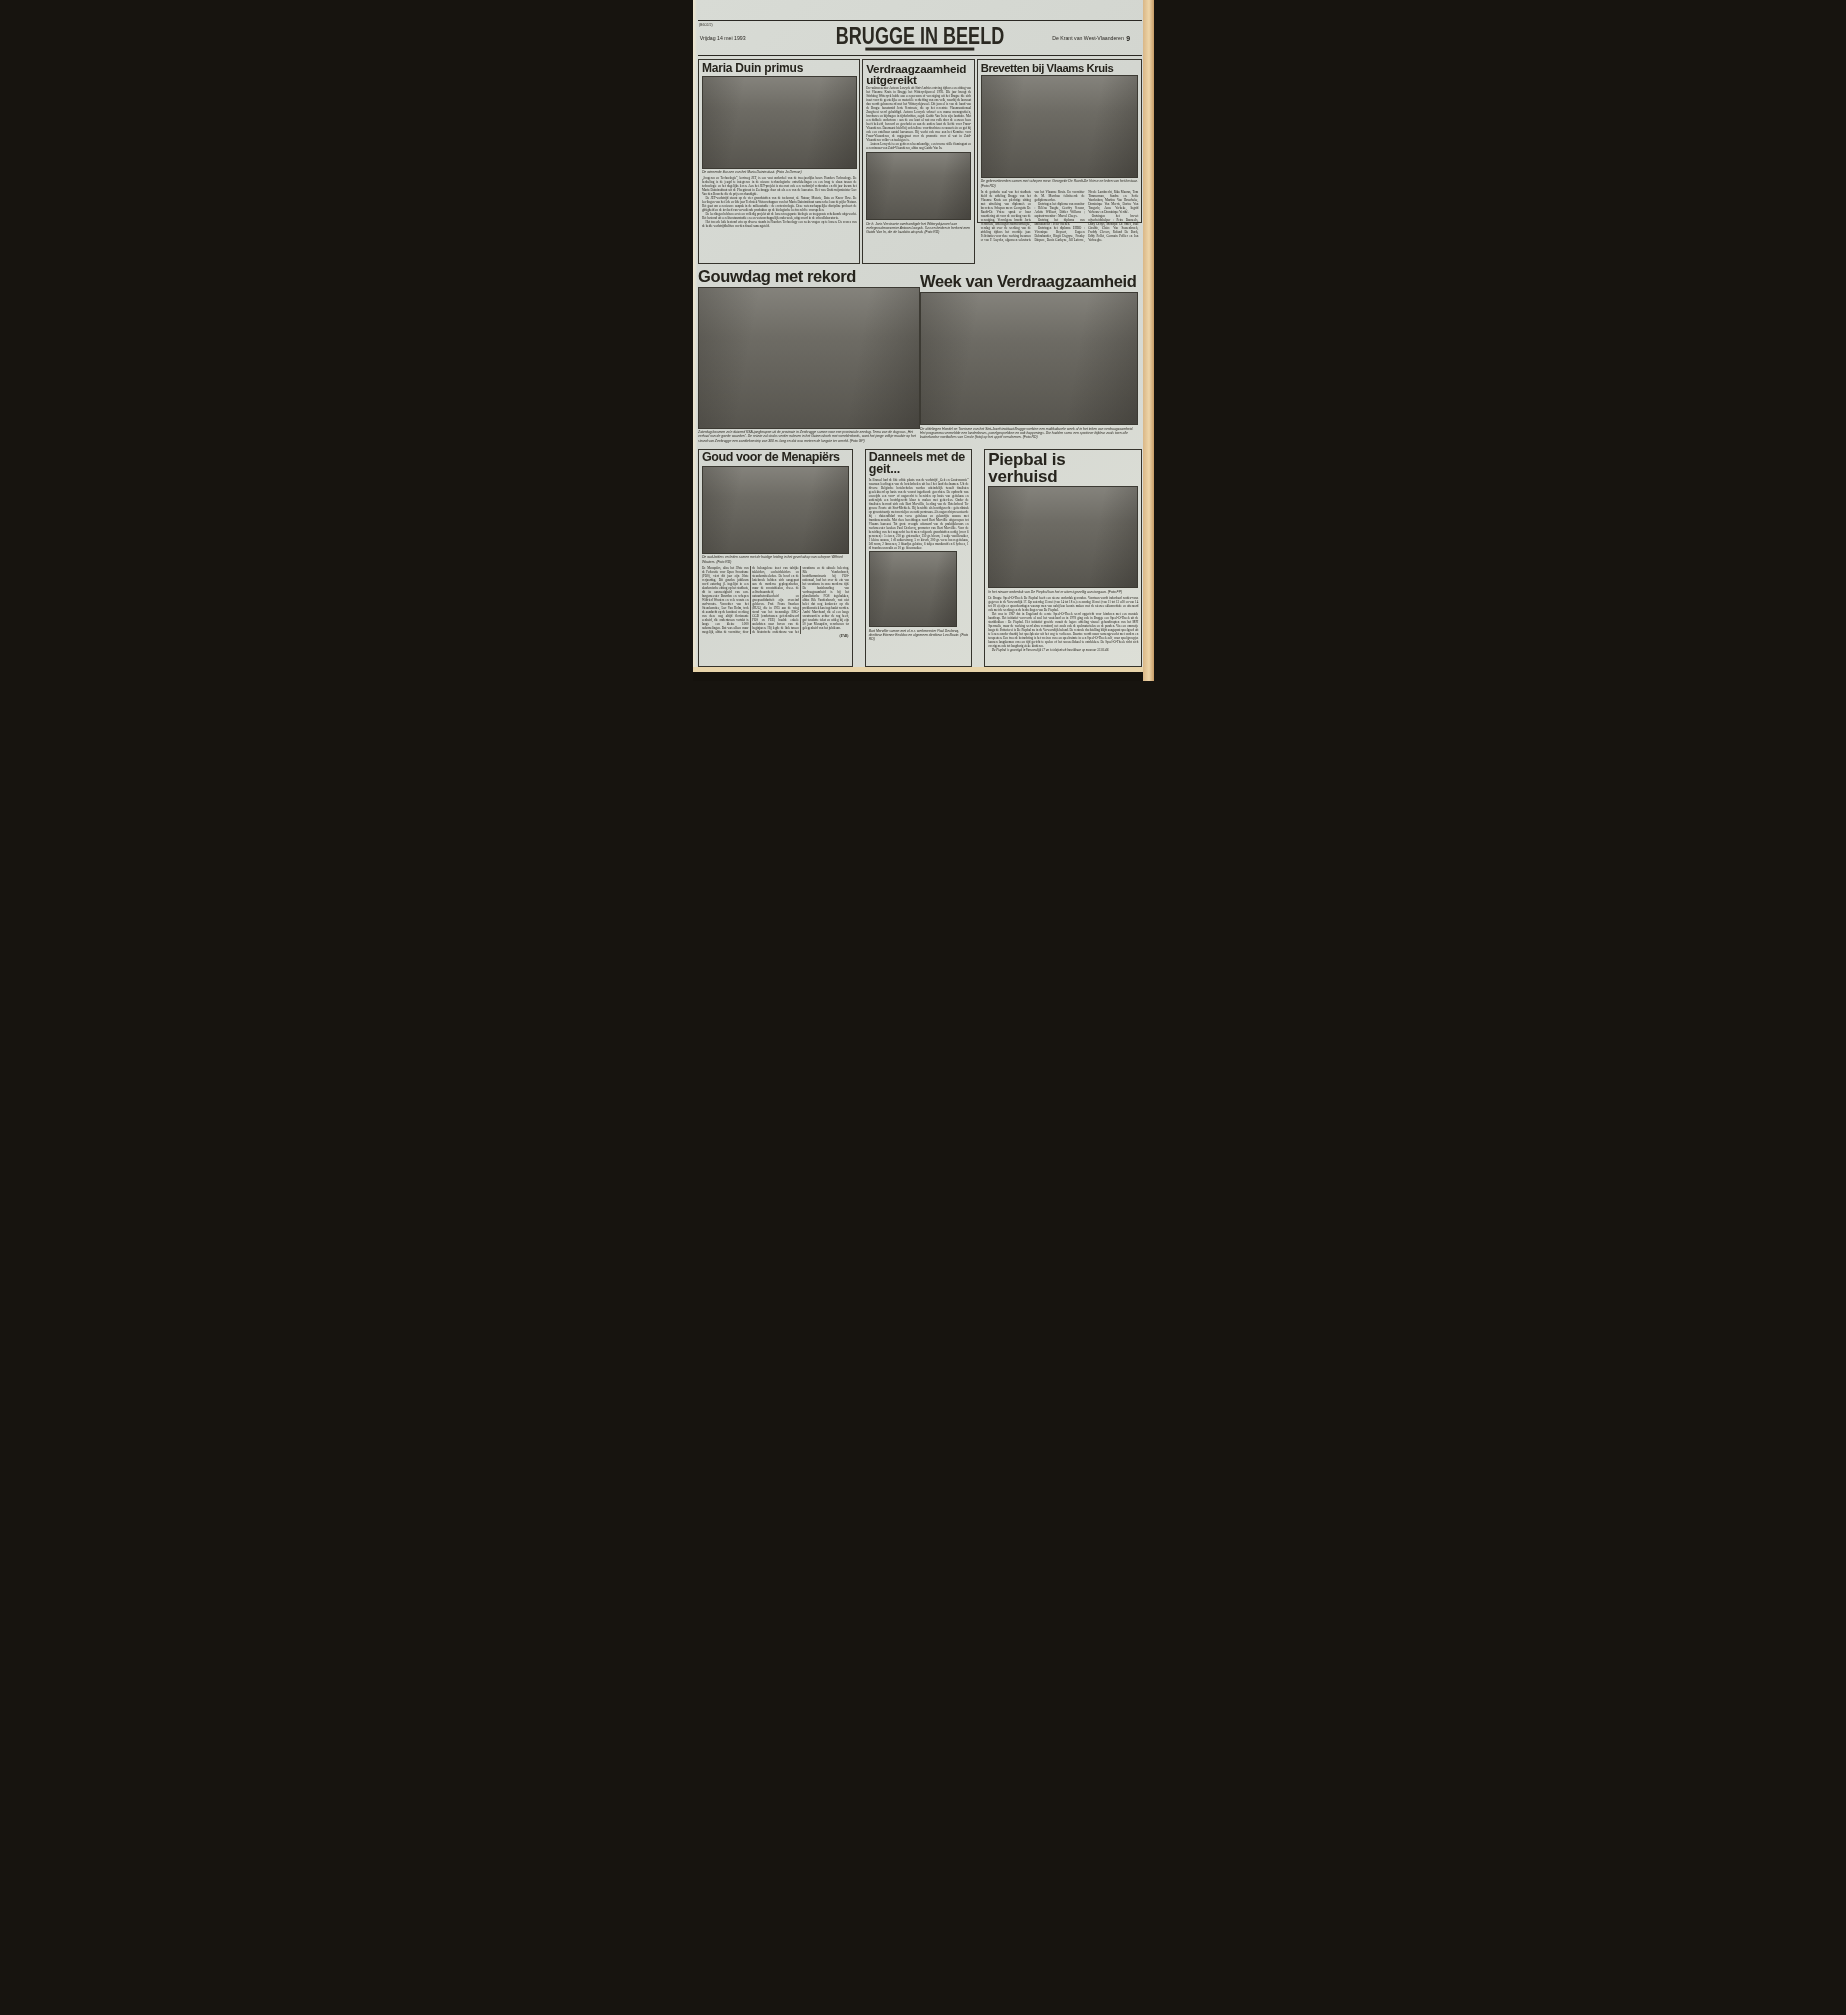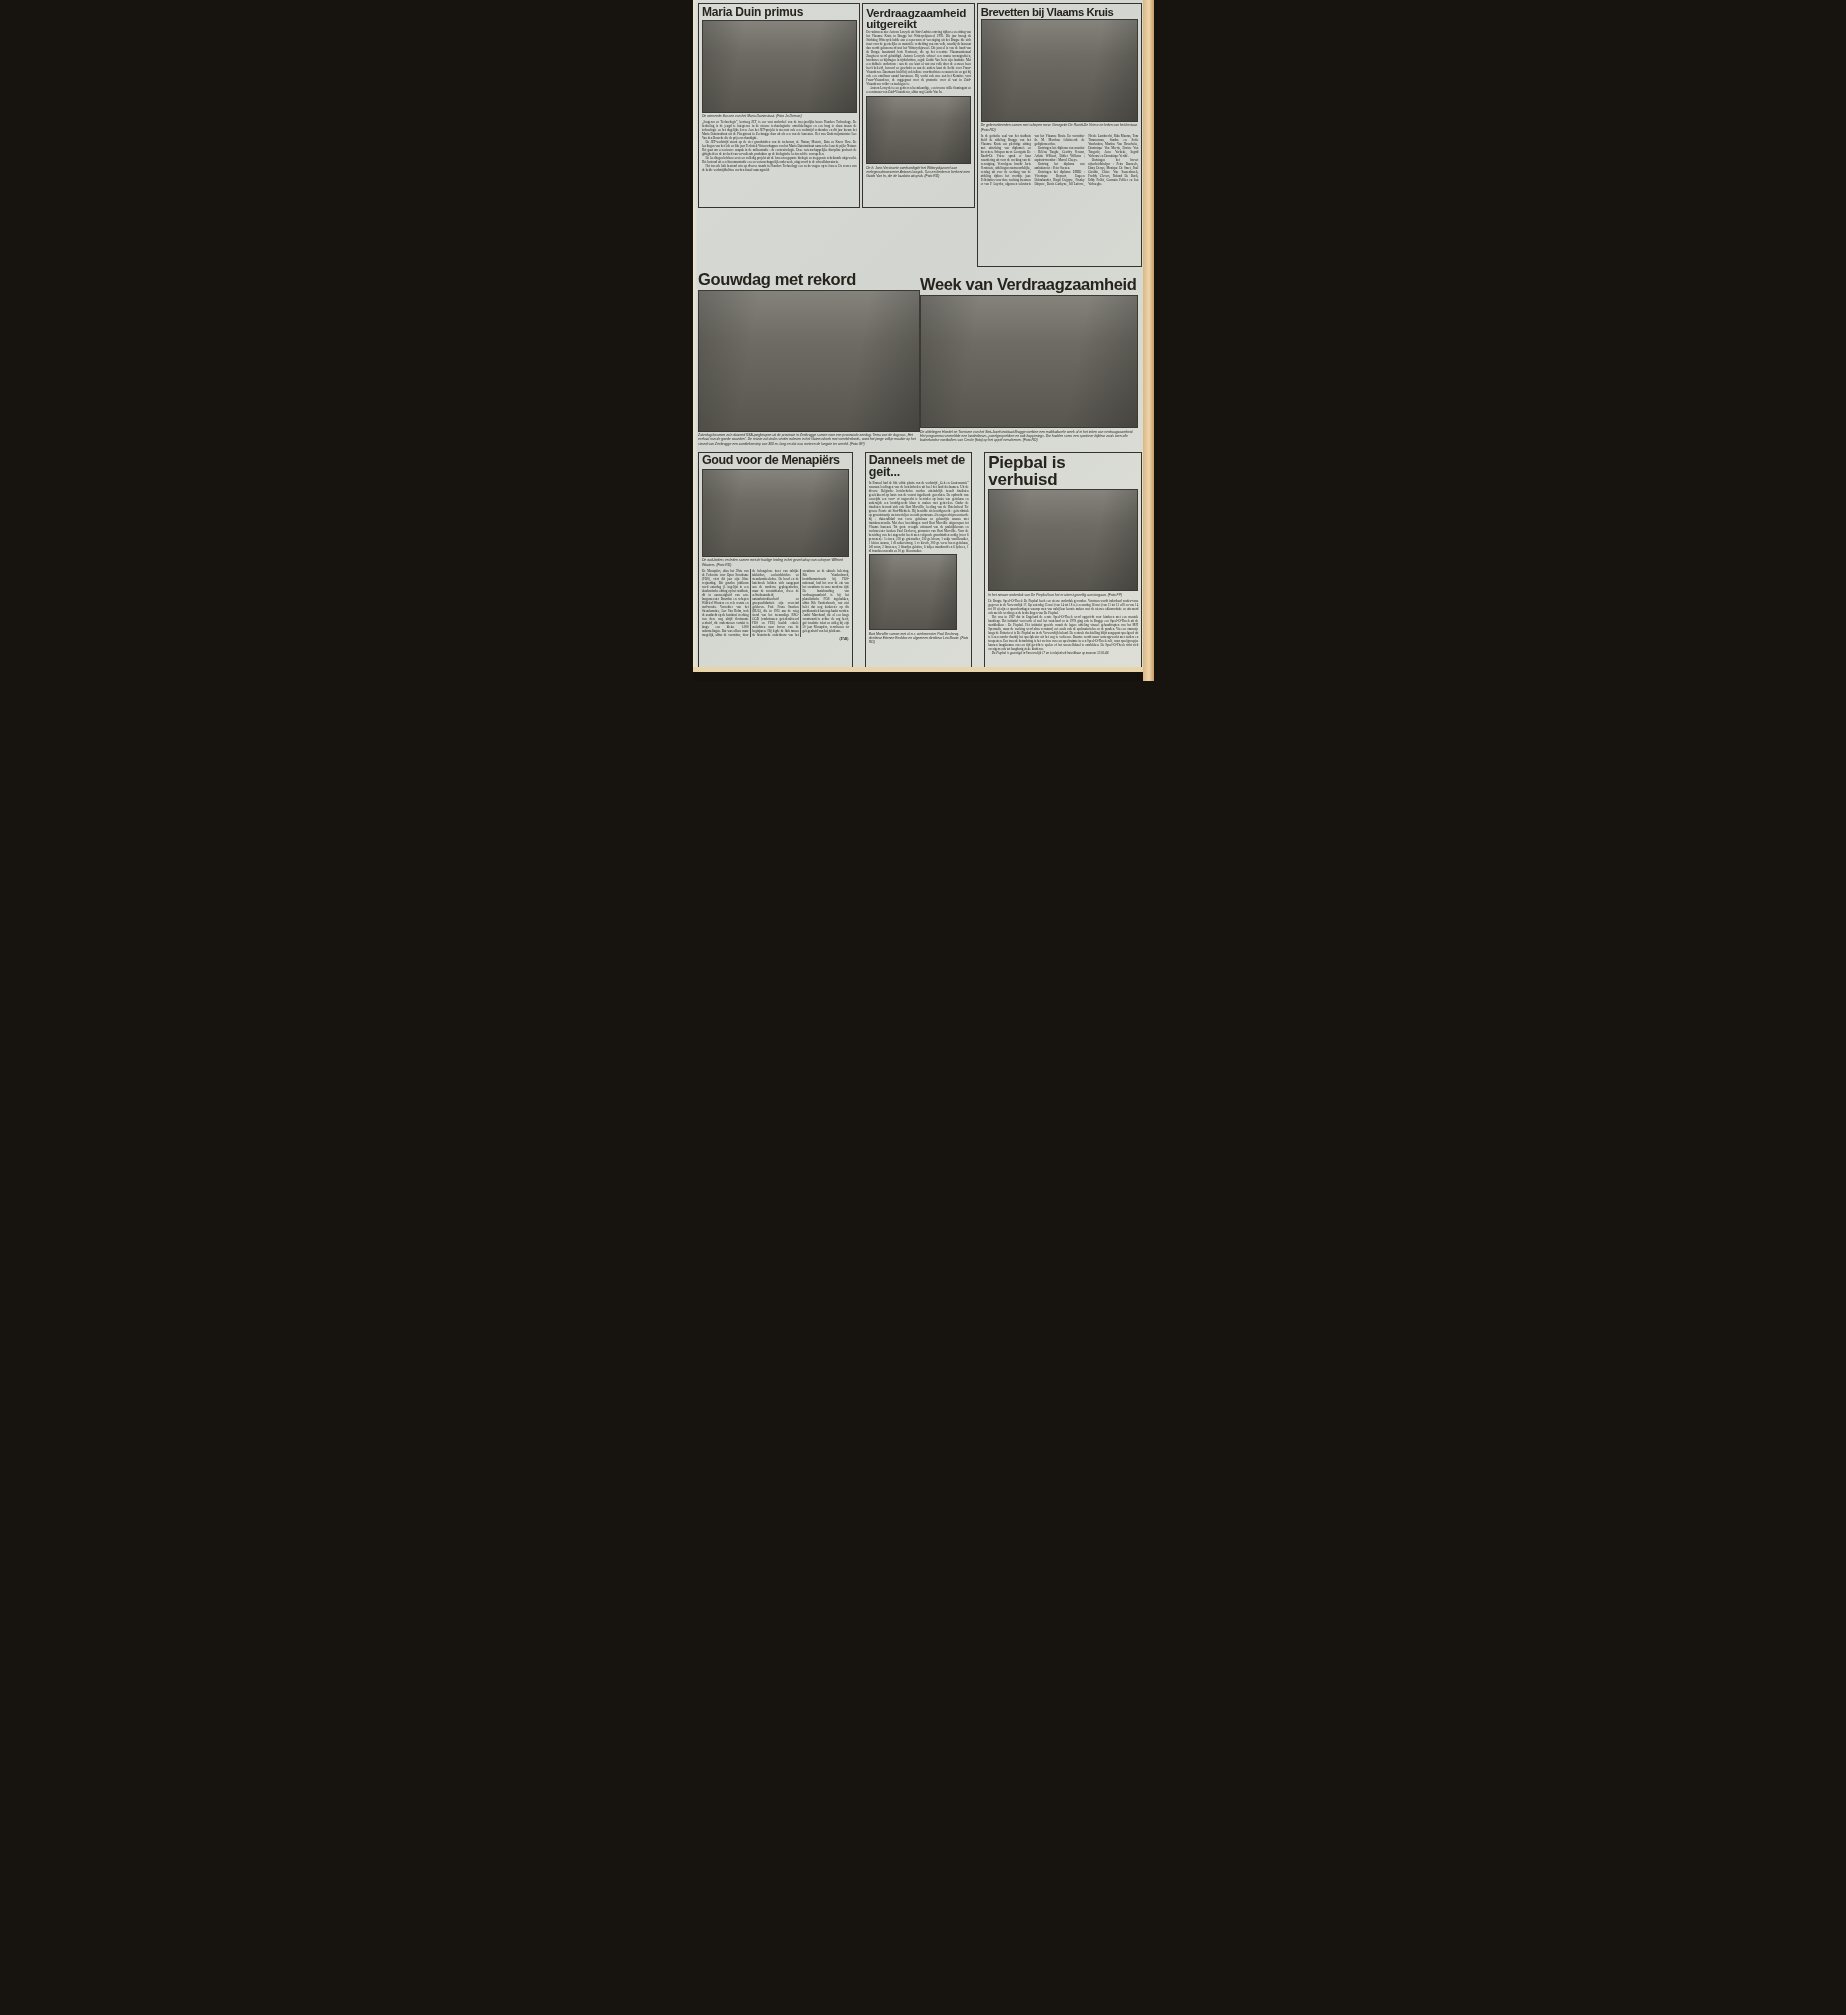--- a/index.html
+++ b/index.html
@@ -72,21 +72,21 @@
   .body p.first{text-indent:0;}
   .cols3{column-count:3;column-gap:3.6px;}
   .cols3.ruled{column-rule:0.4px solid #55534a;}
   .signature{font-size:3.4px;font-weight:700;text-align:right;margin:0.4px 0.8px 0 0;}
   .note-italic{font-style:italic;font-size:3.2px;line-height:4px;margin-top:1.2px;text-indent:3.6px;}
 
   
   .row1{margin-top:3.2px;gap:2px;}
   .box-maria{width:163px;height:205px;}
   .box-witteryck{width:113px;height:205px;border-top:0.8px solid #35332c;}
-  .box-brevetten{width:166px;height:264px;}
+  .box-brevetten{width:166px;height:164px;}
   .photo-maria{height:93px;}
   .photo-witteryck{height:68px;}
   .photo-brevetten{height:103px;}
   .hl-maria{font-size:12px;}
   .hl-witteryck{font-size:11.7px;}
   .hl-brevetten{font-size:11.3px;letter-spacing:-0.4px;}
 
   
   .row2{margin-top:4px;gap:0;}
   .sec-gouwdag{width:222px;}
@@ -108,20 +108,32 @@
   .photo-piepbal{height:102px;}
 </style>
 </head>
 <body>
 
 <div class="page">
   <div class="left-edge"></div>
 
   <div class="content">
 
+    <div class="header">
+      <span class="edition-code">(B602/2)</span>
+      <span class="header-date">Vrijdag 14 mei 1993</span>
+      <div class="masthead-wrap">
+        <span class="masthead">BRUGGE IN BEELD</span>
+        <div class="masthead-bar"></div>
+      </div>
+      <span class="header-right">
+        <span class="newspaper-name">De Krant van West-Vlaanderen</span>
+        <span class="page-number">9</span>
+      </span>
+    </div>
 
     <div class="row row1">
 
       <div class="box box-maria">
         <h2 class="headline hl-maria">Maria Duin primus</h2>
         <div class="photo photo-maria"></div>
         <p class="caption">De winnende klassen van het Maria Duininsituut. (Foto Jo Deman)</p>
         <div class="body">
           <p class="first">„Jongeren en Technologie”, kortweg JET, is een vast onderdeel van de tweejaarlijks beurs Flanders Technology. De bedoeling is de jeugd te integreren in de nieuwe technologische ontwikkelingen en een brug te slaan tussen de technologie en het dagelijks leven. Aan het JET-projekt is steevast ook een wedstrijd verbonden en dit jaar kwam het Maria Duininstituut uit de Ploegstraat in Zeebrugge daar uit als een van de laureaten. Het was Onderwijsminister Luc Van den Bossche die de prijs overhandigde.</p>
           <p>De JET-wedstrijd steunt op de vier grondstoffen van de toekomst, nl. Natuur, Materie, Data en Know How. De leerlingen van het 5de en 6de jaar Techniek Wetenschappen van het Maria Duininstituut namen deel aan de pijler Natuur. Het gaat om een nieuwe aanpak in de milieustudie : de ecotoxicologie. Deze wetenschappelijke discipline probeert de giftigheid en de invloed van vervuilende produkten op de biologische leefwereld te voorspellen.</p>

